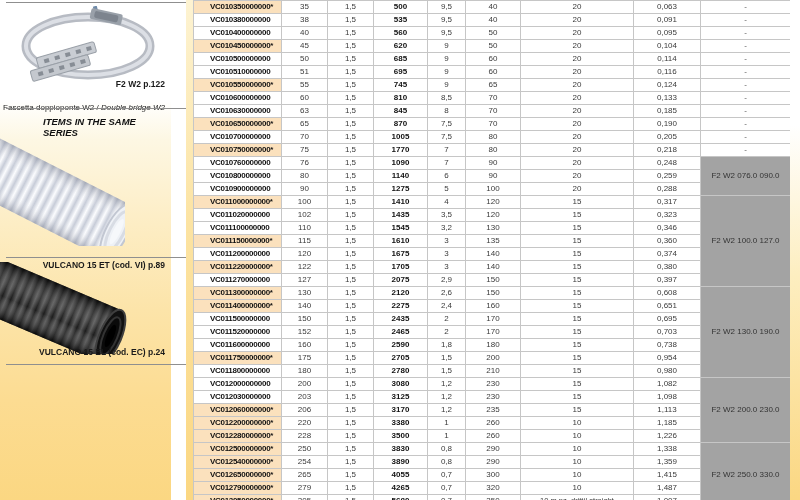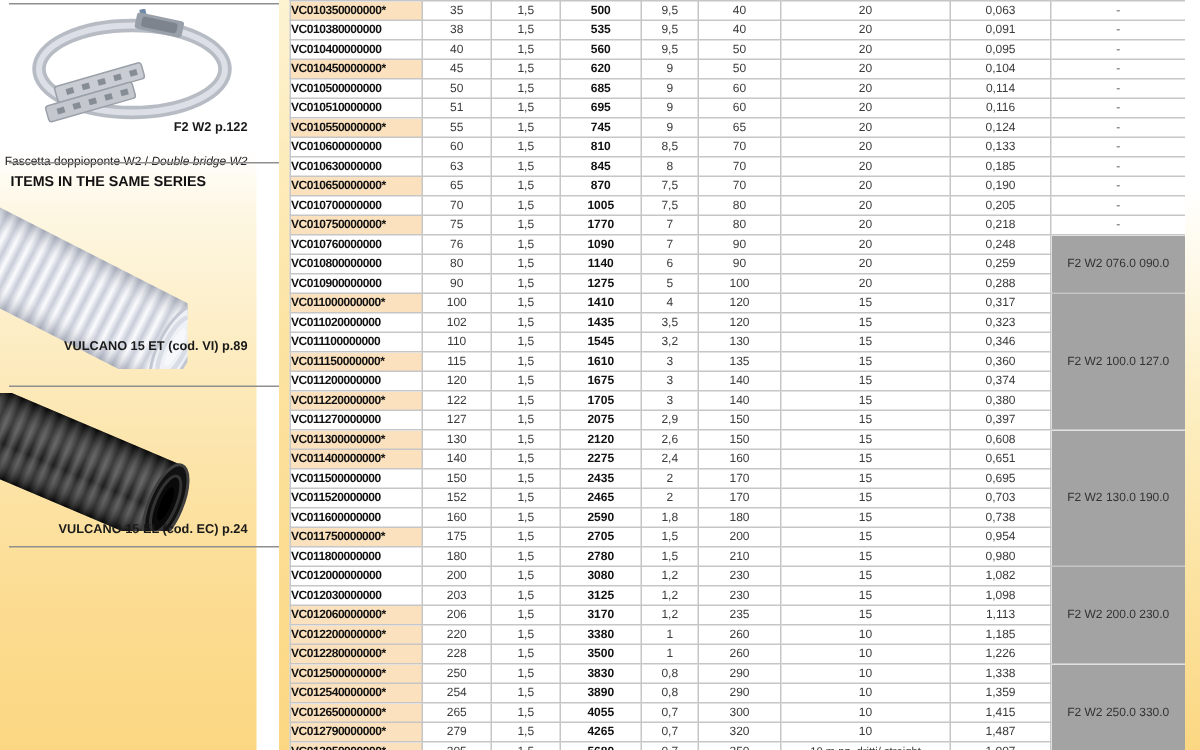--- a/index.html
+++ b/index.html
@@ -14,30 +14,30 @@
     background:linear-gradient(180deg,#fdf3d2 0%,#fce3a2 45%,var(--yellow,#fbd782) 100%);}
   .right-strip{position:absolute;left:790px;top:0;width:10px;height:500px;
     background:linear-gradient(180deg,#ffffff 0%,#ffffff 25%,#fdeec0 55%,var(--yellow,#fbd782) 100%);}
   .rule{position:absolute;left:6px;width:181px;height:1px;background:#8f8f8f;}
   .sb-text{position:absolute;right:6px;text-align:right;color:#1a1a1a;white-space:nowrap;}
   .ref{font-size:8.5px;font-weight:bold;}
   .sub{font-size:8px;color:#222;margin-top:13px;}
   .sub .it{font-style:italic;}
   .series-head{position:absolute;left:7px;top:116px;font-size:9.5px;font-weight:bold;
                line-height:11px;color:#111;}
-  .series-head .it{}
+  .series-head .it{font-style:italic;margin-left:36px;}
   .prod-cap{font-size:8.5px;font-weight:bold;}
   .img-box{position:absolute;}
 
   
   .table-wrap{position:absolute;left:193px;top:0;width:597px;}
   table{border-collapse:collapse;table-layout:fixed;width:597px;border:1px solid #8e8e8e;border-top:none;}
   td{border:1px solid #c6c6c6;height:12px;line-height:12px;padding:0;font-size:8px;
      text-align:center;color:#3a3a3a;white-space:nowrap;overflow:hidden;}
-  td.code{text-align:left;padding-left:0;font-weight:bold;color:#111;letter-spacing:-0.3px;}
+  td.code{text-align:left;padding-left:16px;font-weight:bold;color:#111;letter-spacing:-0.3px;}
   td.hl{background:var(--hl,#fbe1bd);}
   td.b{font-weight:bold;color:#111;}
   td.dash{color:#555;}
   td.fit{color:#333;background:#a3a3a3;font-size:8px;}
   td.small{font-size:7.5px;}
 </style>
 </head>
 <body>
 
 <div class="stage">
@@ -102,21 +102,21 @@
         </defs>
         <g transform="translate(-8,30) rotate(27)">
           <rect x="-20" y="-30" width="160" height="60" fill="url(#wrib)"></rect>
           <rect x="-20" y="-30" width="160" height="60" fill="url(#wshade)"></rect>
           <ellipse cx="140" cy="0" rx="11" ry="30" fill="#eef1f6" stroke="#c2c7d2" stroke-width="2"></ellipse>
           <ellipse cx="140" cy="0" rx="7" ry="22" fill="none" stroke="#d8dce4" stroke-width="3"></ellipse>
           <ellipse cx="140" cy="0" rx="3.5" ry="14" fill="#f6f8fb"></ellipse>
         </g>
       </svg>
     </div>
-    <div class="sb-text prod-cap" style="top:225px;">VULCANO 15 ET (cod. VI) p.89</div>
+    <div class="sb-text prod-cap" style="top:260px;">VULCANO 15 ET (cod. VI) p.89</div>
 
     <div class="rule" style="top:257px;"></div>
 
     <div class="img-box" style="left:0;top:262px;">
       <svg width="135" height="92" viewBox="0 0 135 92">
         <defs>
           <linearGradient id="brib" gradientUnits="userSpaceOnUse" x1="0" y1="0" x2="9" y2="0" spreadMethod="repeat">
             <stop offset="0" stop-color="#0e0e0e"></stop>
               <stop offset="0.5" stop-color="#4a4a4a"></stop>
               <stop offset="1" stop-color="#0e0e0e"></stop>

